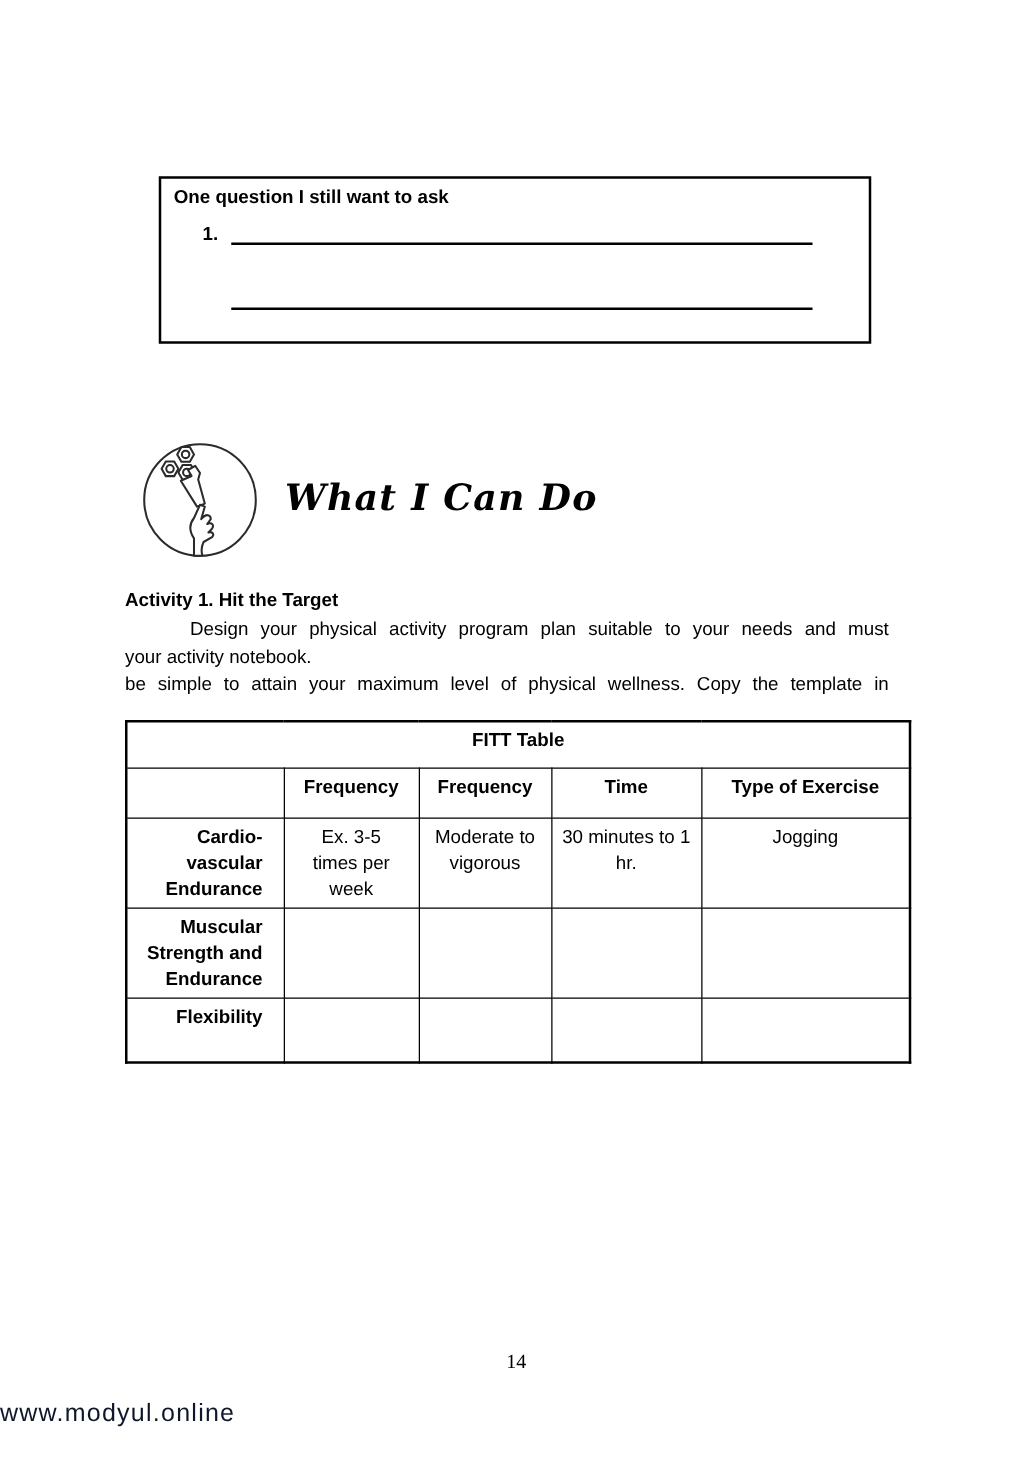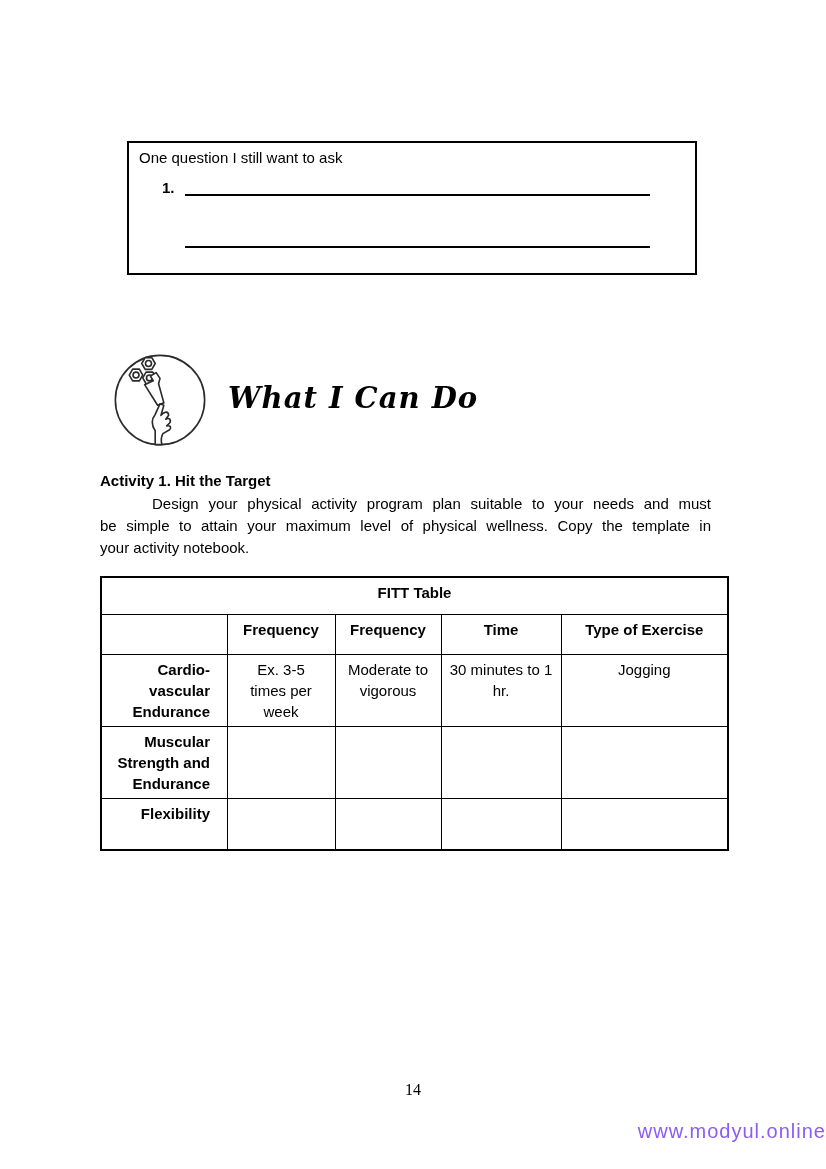--- a/index.html
+++ b/index.html
@@ -17,21 +17,21 @@
   
   .question-box {
     position: absolute;
     left: 127px; top: 141px;
     width: 570px; height: 134px;
     border: 2px solid #000;
   }
   .qbox-title {
     position: absolute;
     left: 10px; top: 6px;
-    font-size: 15px; font-weight: normal;
+    font-size: 15px; font-weight: bold;
     white-space: nowrap;
   }
   .qbox-number {
     position: absolute;
     left: 33px; top: 36px;
     font-size: 15px; font-weight: bold;
   }
   .blank-line {
     position: absolute;
     left: 56px;
@@ -120,23 +120,23 @@
     left: 0; top: 1081px;
     width: 100%;
     text-align: center;
     font-family: "Liberation Serif", serif;
     font-size: 16px;
   }
   .watermark {
     position: absolute;
     left: 0; top: 1120px;
     width: 100%;
-    text-align: right;
+    text-align: left;
     font-size: 20px;
-    color: #8b5cf6;
+    color: #0f172a;
     letter-spacing: 1px;
   }
 
   .icon-stroke { fill: none; stroke: #2b2b2b; stroke-width: 1.7; stroke-linejoin: round; stroke-linecap: round; }
   .icon-fill-white { fill: #ffffff; stroke: #2b2b2b; stroke-width: 1.7; stroke-linejoin: round; }
 </style>
 </head>
 <body>
 
 <div class="page">
@@ -168,22 +168,22 @@
 
     <path class="icon-fill-white" d="M45,96.5 L45,82 C41,76 41,70 45,65 L50,54 L54,55.5 L51,66
          C55,61 59,62 59,66 L56,70 C60,68 62,71 60,74 L57,77
          C61,76 62,79 60,81 L53,85 C51,89 51,93 52,96.5 Z"></path>
   </svg>
   <div class="section-heading">What I Can Do</div>
 
   <div class="activity-title">Activity 1. Hit the Target</div>
   <div class="activity-paragraph">
     <div class="para-line justify-full indent">Design your physical activity program plan suitable to your needs and must</div>
+    <div class="para-line">your activity notebook.</div>
     <div class="para-line justify-full">be simple to attain your maximum level of physical wellness. Copy the template in</div>
-    <div class="para-line">your activity notebook.</div>
   </div>
 
   <table class="fitt-table">
     <colgroup>
       <col style="width:126px">
         <col style="width:108px">
         <col style="width:106px">
         <col style="width:120px">
         <col style="width:167px">
     </colgroup>

